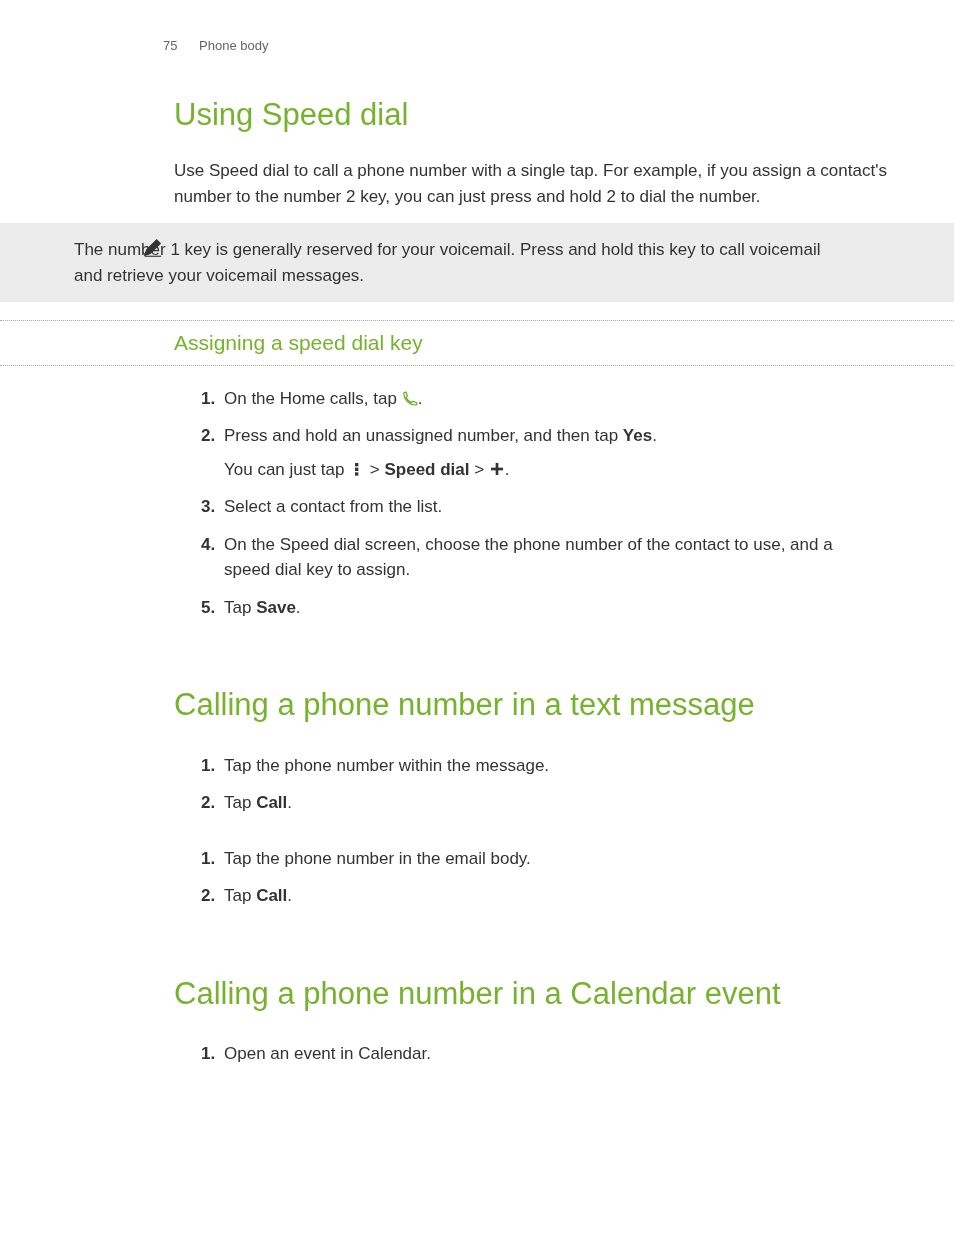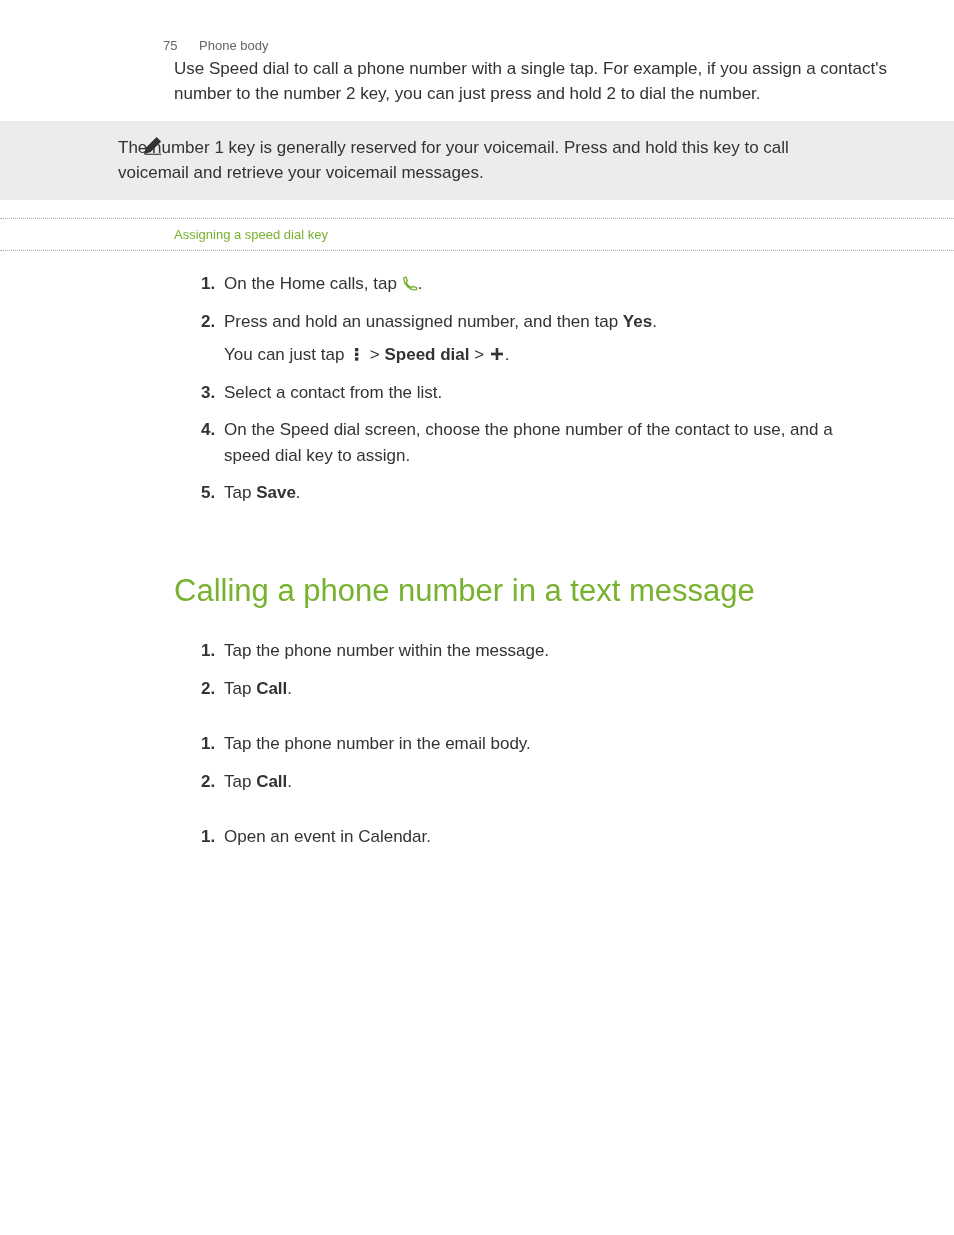--- a/index.html
+++ b/index.html
@@ -26,21 +26,21 @@
     padding: 36px 0 0 174px;
     margin-bottom: 20px;
   }
   .body-para {
     padding: 0 45px 0 174px;
     margin-bottom: 10px;
     color: #333;
   }
   .note-box {
     background: #ececec;
-    padding: 14px 110px 14px 118px;
+    padding: 14px 110px 14px 74px;
     margin: 14px 0 18px 0;
     position: relative;
     color: #333;
     width: 100%;
   }
   .note-box .note-icon {
     position: absolute;
     left: 142px;
     top: 14px;
     width: 22px; height: 22px;
@@ -56,21 +56,21 @@
   }
   .tip-box .tip-icon {
     position: absolute;
     left: 152px;
     top: 14px;
     width: 22px; height: 22px;
   }
   h2.subsection {
     color: #77b22e;
     font-weight: 400;
-    font-size: 13px;
+    font-size: 21px;
     padding: 6px 110px 6px 174px;
     border-top: 1px dotted #aaaaaa;
     border-bottom: 1px dotted #aaaaaa;
     margin-bottom: 16px;
   }
   ol.steps {
     list-style: decimal;
     padding: 0 110px 0 220px;
     margin-bottom: 18px;
   }
@@ -93,20 +93,21 @@
 </head>
 <body>
 
 <div class="page">
 
   <div class="header-line">
     <span class="pnum">75</span>
     <span>Phone body</span>
   </div>
 
+  <h1 class="section">Using Speed dial</h1>
   <p class="body-para">Use Speed dial to call a phone number with a single tap. For example, if you assign a contact's number to the number 2 key, you can just press and hold 2 to dial the number.</p>
 
   <div class="note-box">
     <span class="note-icon">
       <svg viewBox="0 0 24 24" fill="none" stroke="#333" stroke-width="1.2">
         <path d="M3 20 L5 14 L16 3 L20 7 L9 18 L3 20 Z" fill="#333"></path>
         <path d="M3 21 L21 21" stroke="#333"></path>
       </svg>
     </span>
     <span>The number 1 key is generally reserved for your voicemail. Press and hold this key to call voicemail and retrieve your voicemail messages.</span>
@@ -149,18 +150,19 @@
   </ol>
 
 
   <ol class="steps">
     <li>Tap the phone number in the email body.</li>
     <li>
       <span>Tap </span><span class="strong">Call</span><span>.</span>
     </li>
   </ol>
 
+  <h1 class="section">Calling a phone number in a Calendar event</h1>
   <ol class="steps">
     <li>Open an event in Calendar.</li>
 
   </ol>
 
 </div>
 
 </body></html>

